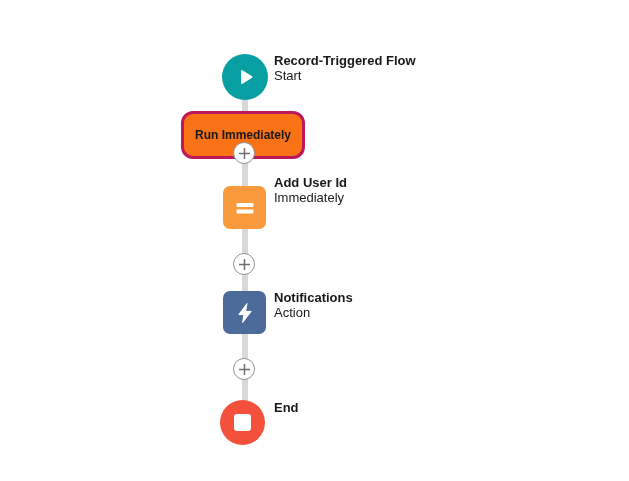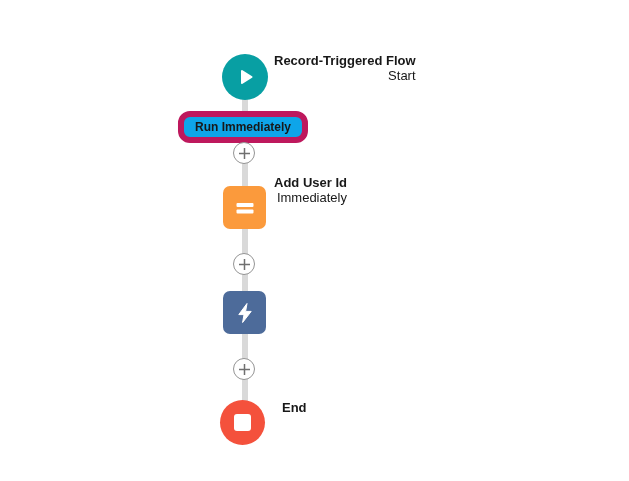--- a/index.html
+++ b/index.html
@@ -63,35 +63,35 @@
 
   
   .node-label {
     position: absolute;
     left: 274px;
     line-height: 15px;
     color: #181818;
     white-space: nowrap;
   }
   .node-label .title { font-size: 13px; font-weight: bold; }
-  .node-label .subtitle { font-size: 13px; font-weight: normal; text-align: right; }
+  .node-label .subtitle { font-size: 13px; font-weight: normal; }
   .label-start { top: 53px; }
   .label-assignment { top: 175px; }
   .label-action { top: 290px; }
-  .label-end { top: 400px; margin-left: 8px; }
+  .label-end { top: 400px; }
 
   
   .trigger-pill {
     position: absolute;
     left: 243px; top: 111px;
     transform: translateX(-50%);
-    background: #0ea5e9;
-    border: 6px solid #be185d;
+    background: #f97316;
+    border: 3px solid #be185d;
     border-radius: 12px;
-    padding: 3px 11px;
+    padding: 14px 11px;
     font-size: 12px;
     font-weight: bold;
     color: #181818;
     white-space: nowrap;
   }
 
   
   .add-btn {
     position: absolute;
     width: 22px; height: 22px;
@@ -162,20 +162,24 @@
     </span>
   </button>
 
   <div class="node square node-action">
     <span style="display:flex">
       <svg width="26" height="26" viewBox="0 0 26 26">
         <path d="M15 3.5 L6.8 14.6 L12 14.6 L10.6 22.5 L19.2 11.4 L13.6 11.4 Z" fill="#ffffff" stroke="#ffffff" stroke-width="1" stroke-linejoin="round"></path>
       </svg>
     </span>
   </div>
+  <div class="node-label label-action">
+    <div class="title">Notifications</div>
+    <div class="subtitle">Action</div>
+  </div>
 
   <button class="add-btn add-btn-3">
     <span style="display:flex">
       <svg width="19" height="19" viewBox="0 0 19 19">
         <line x1="9.5" y1="4" x2="9.5" y2="15" stroke="#6f6f6f" stroke-width="1.5"></line>
         <line x1="4" y1="9.5" x2="15" y2="9.5" stroke="#6f6f6f" stroke-width="1.5"></line>
       </svg>
     </span>
   </button>
 

